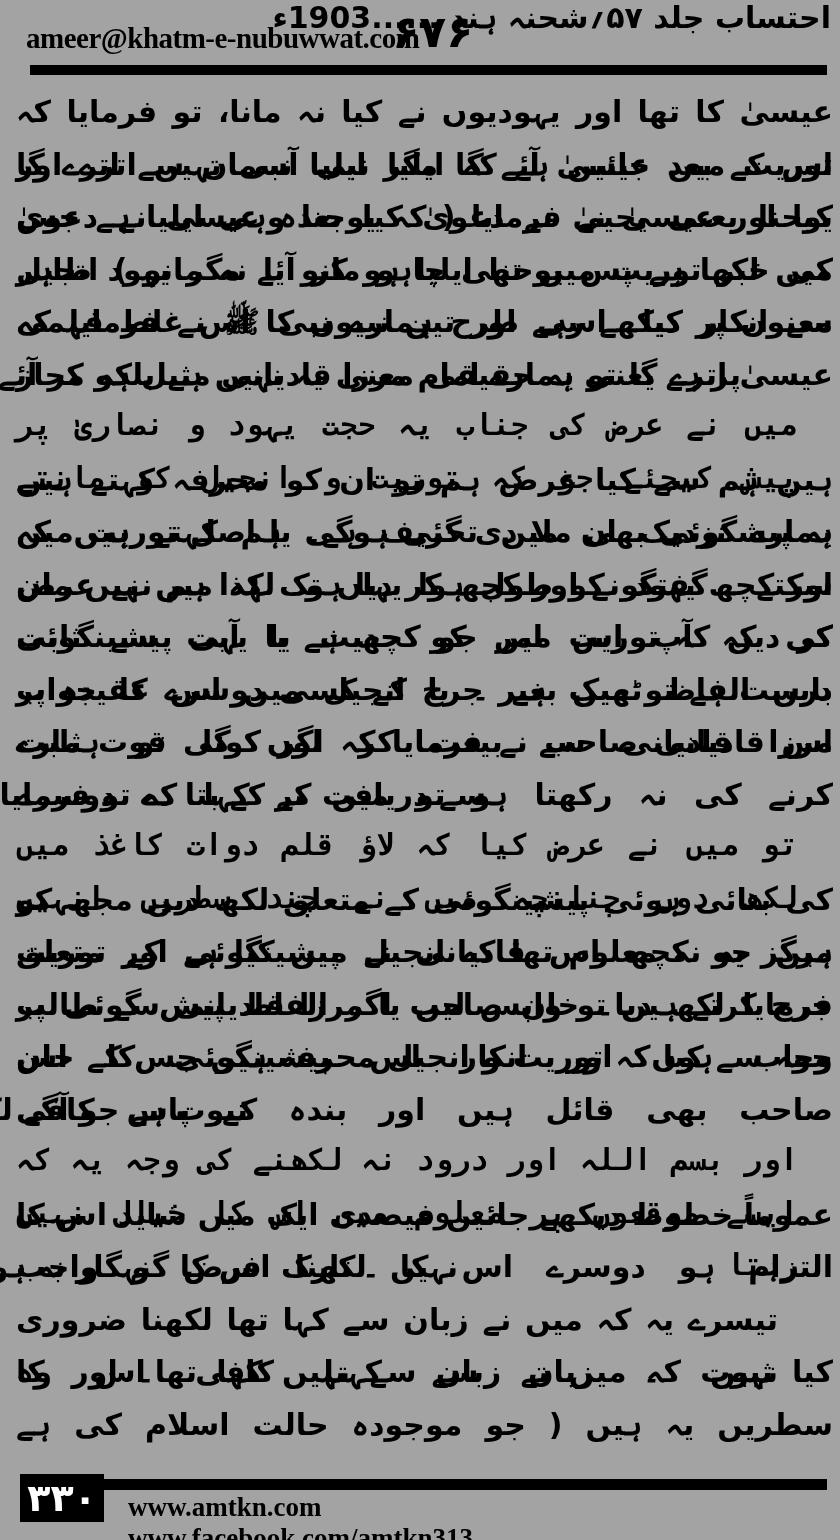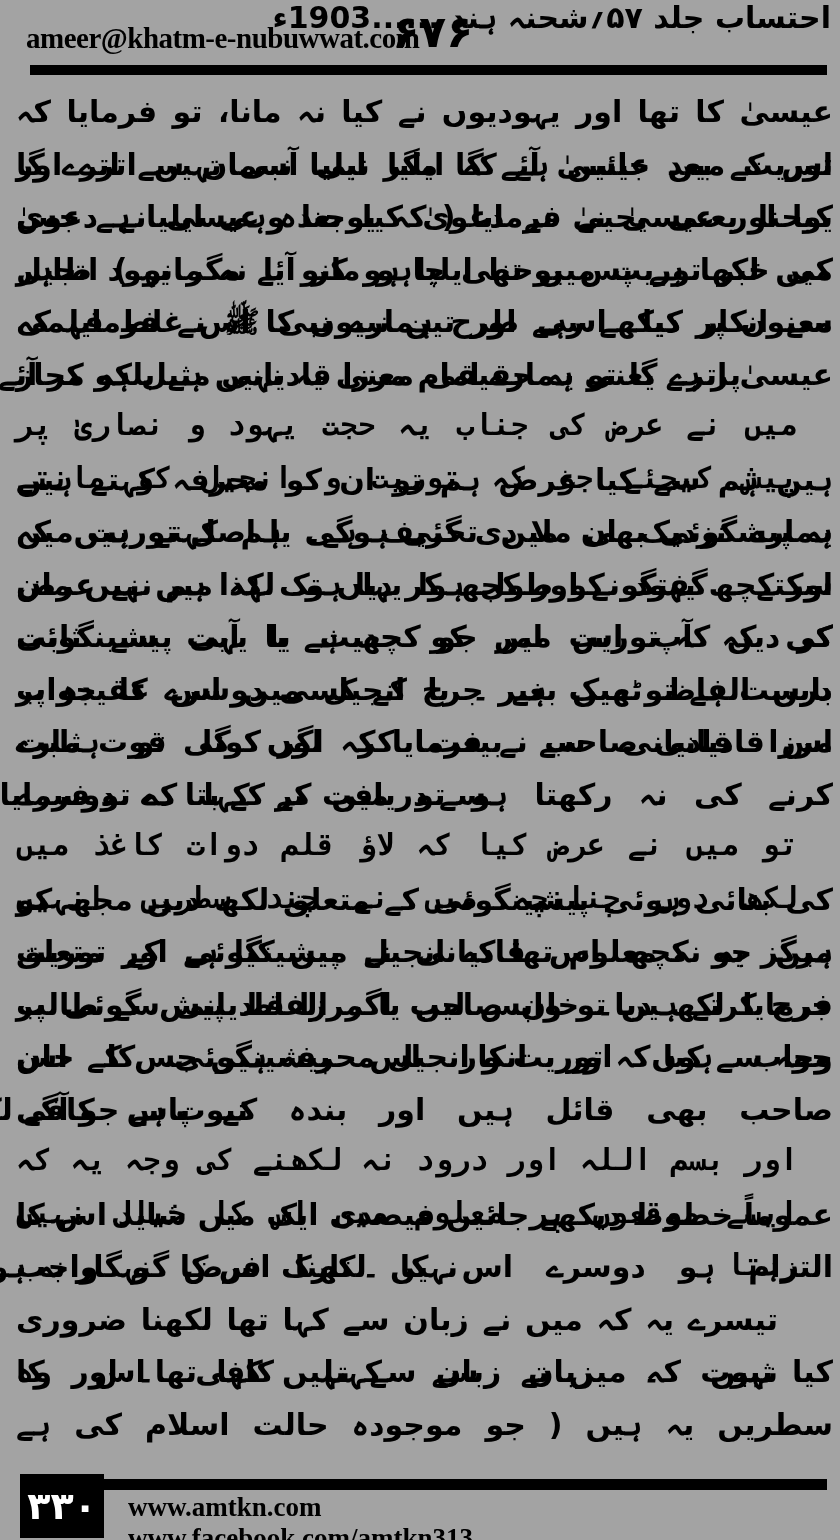--- a/index.html
+++ b/index.html
@@ -54,21 +54,21 @@
     text-align-last:justify;
   }
   .line.ind{padding-right:35px;font-family:Liberation Mono, monospace;}
   .line.ind2{padding-right:55px;}
   .line.l7 {width:302px;margin-left:auto;margin-right:92px;text-align:center;text-align-last:center;white-space:nowrap;}
   .line.l15{width:362px;margin-left:auto;margin-right:347px;text-align:center;text-align-last:center;white-space:nowrap;}
   .line.l21{width:226px;margin-left:auto;margin-right:585px;text-align:center;text-align-last:center;white-space:nowrap;}
   .line.l24{width:428px;margin-left:auto;margin-right:375px;text-align:center;text-align-last:center;white-space:nowrap;}
   
   .footer-box{
-    position:absolute;left:20px;top:1474px;width:84px;height:64px;
+    position:absolute;left:20px;top:1474px;width:84px;height:48px;
     background:#000;color:#fff;
     display:flex;align-items:center;justify-content:center;
     font:700 38px "DejaVu Sans",sans-serif;
     direction:rtl;
   }
   .footer-rule{
     position:absolute;left:104px;right:28px;top:1479px;height:11px;
     background:#000;
   }
   .footer-links{

